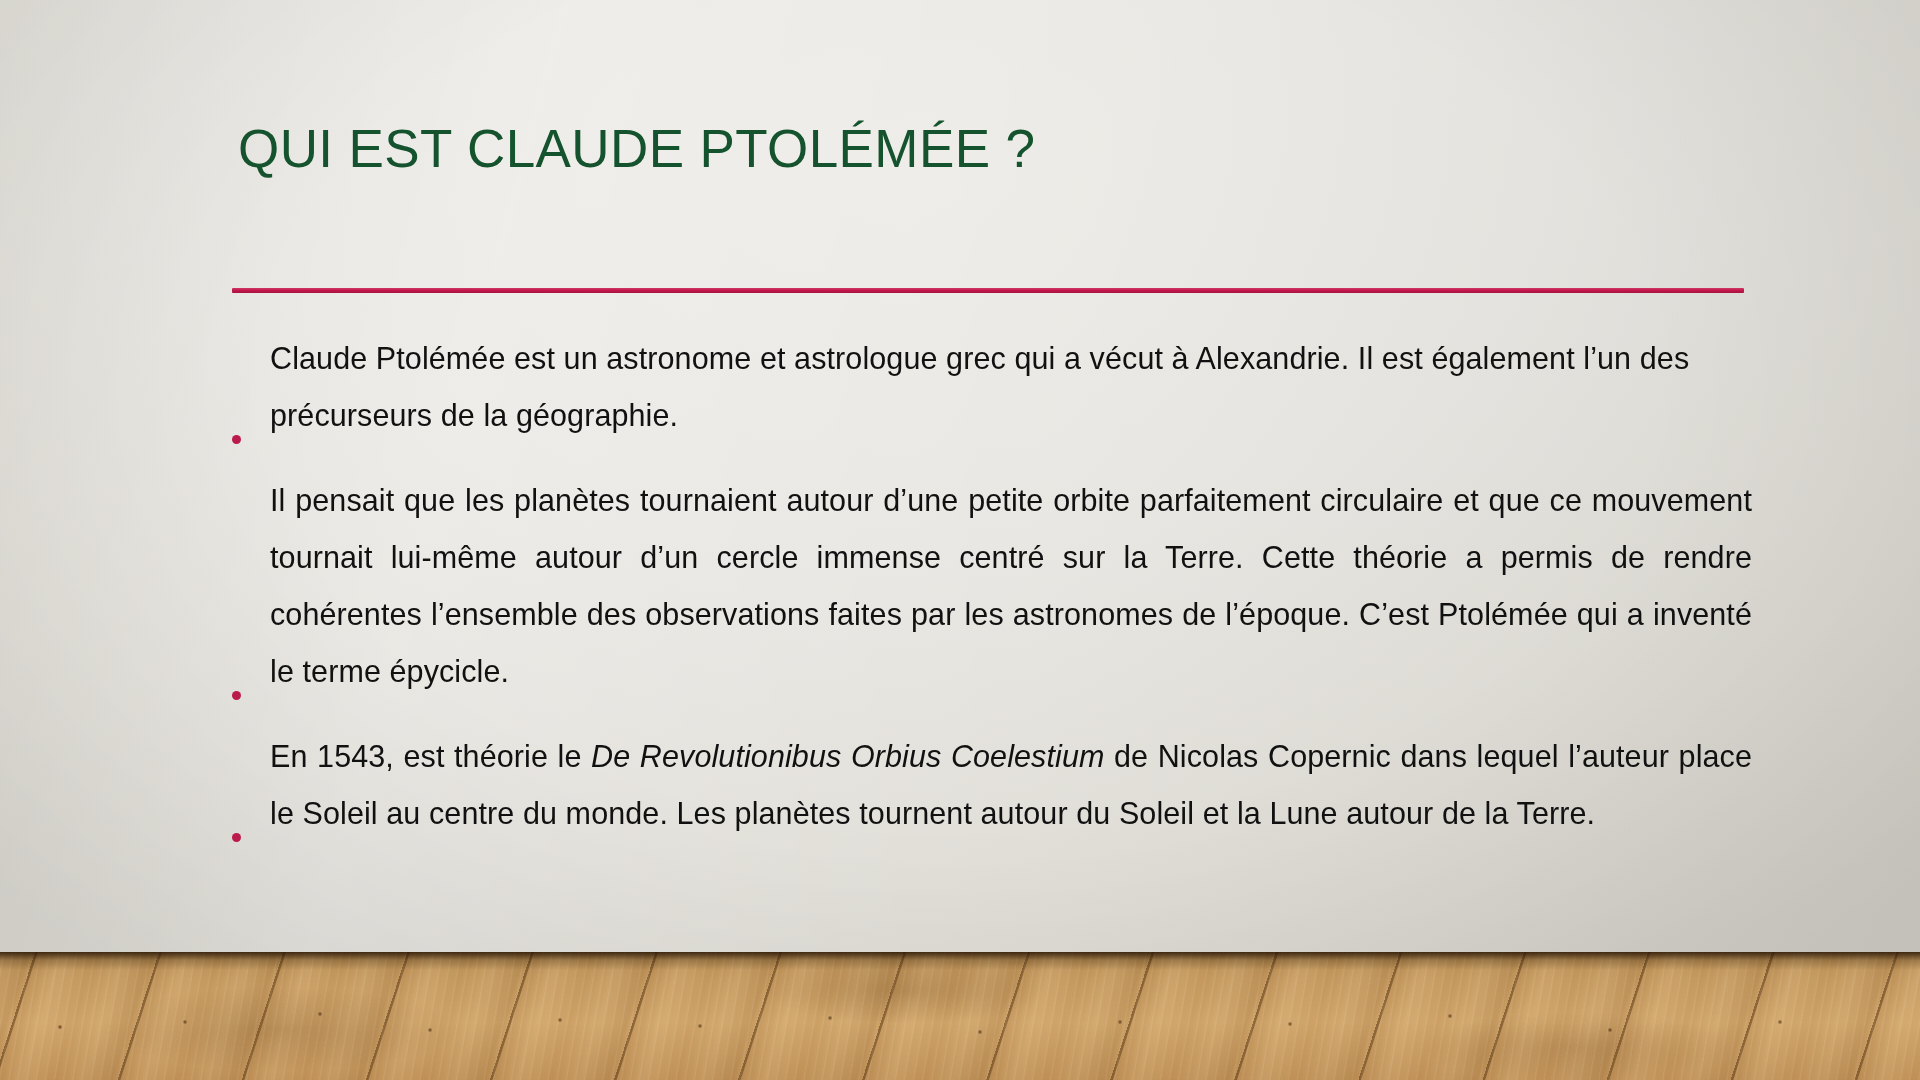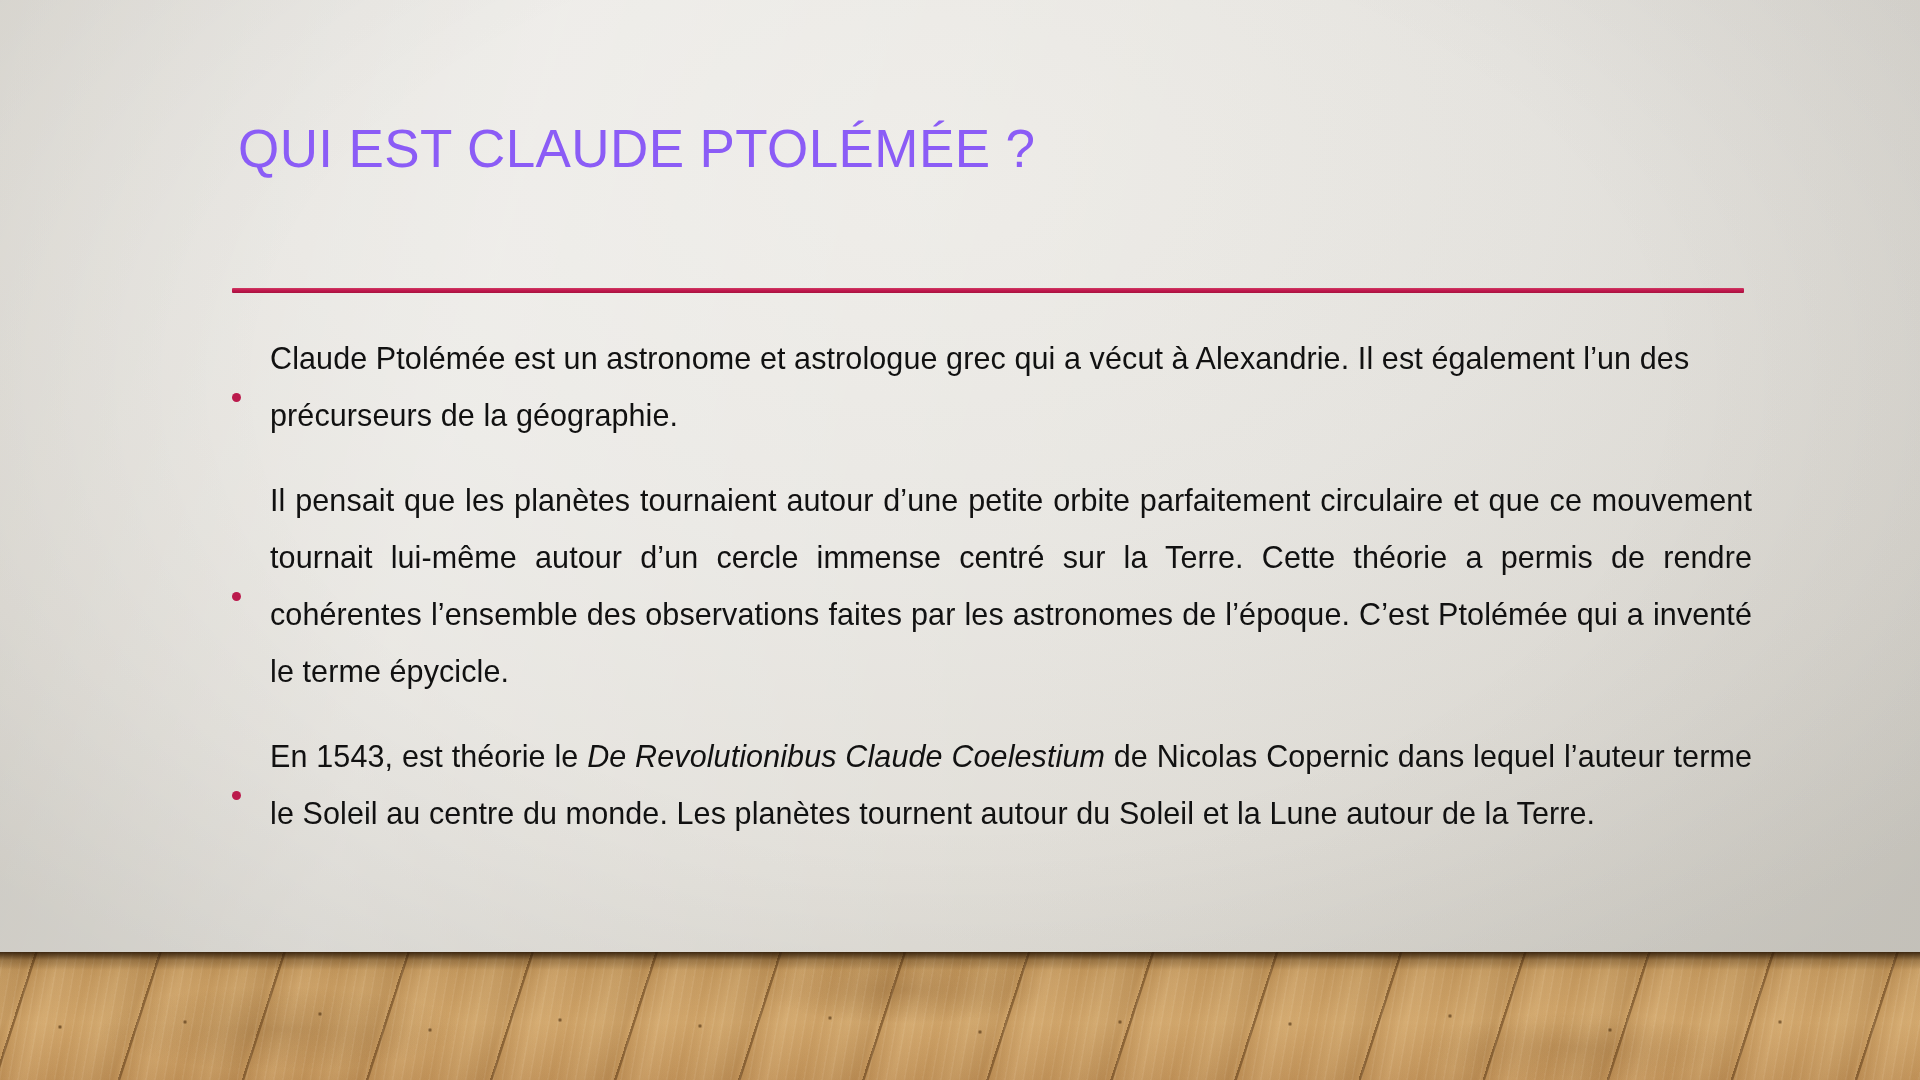--- a/index.html
+++ b/index.html
@@ -128,21 +128,21 @@
 
   .slide-title {
     position: absolute;
     left: 238px;
     top: 118px;
     width: 1500px;
     font-family: "Liberation Sans", sans-serif;
     font-size: 53px;
     font-weight: 400;
     letter-spacing: 0.4px;
-    color: #8b5cf6;
+    color: #14532d;
     white-space: nowrap;
   }
 
   .title-divider {
     position: absolute;
     left: 232px;
     top: 288px;
     width: 1512px;
     height: 5px;
     background: linear-gradient(180deg, #d03a63 0%, #c2184e 45%, #a8123f 100%);
@@ -151,21 +151,21 @@
 
   .body {
     position: absolute;
     left: 232px;
     top: 330px;
     width: 1520px;
   }
 
   .bullet-item {
     display: flex;
-    align-items: center;
+    align-items: flex-end;
     margin-bottom: 28px;
   }
 
   .bullet-dot {
     flex: 0 0 auto;
     width: 9px;
     height: 9px;
     border-radius: 50%;
     background: #bb1a4c;
     margin-top: 20px;
@@ -219,18 +219,18 @@
         <div class="bullet-text no-justify">Claude Ptolémée est un astronome et astrologue grec qui a vécut à Alexandrie. Il est également l’un des précurseurs de la géographie.</div>
       </div>
 
       <div class="bullet-item">
         <span class="bullet-dot"></span>
         <div class="bullet-text">Il pensait que les planètes tournaient autour d’une petite orbite parfaitement circulaire et que ce mouvement tournait lui-même autour d’un cercle immense centré sur la Terre. Cette théorie a permis de rendre cohérentes l’ensemble des observations faites par les astronomes de l’époque. C’est Ptolémée qui a inventé le terme épycicle.</div>
       </div>
 
       <div class="bullet-item">
         <span class="bullet-dot"></span>
-        <div class="bullet-text"><span>En 1543, est théorie le </span><i>De Revolutionibus Claude Coelestium</i><span> de Nicolas Copernic dans lequel l’auteur terme le Soleil au centre du monde. Les planètes tournent autour du Soleil et la Lune autour de la Terre.</span></div>
+        <div class="bullet-text"><span>En 1543, est théorie le </span><i>De Revolutionibus Orbius Coelestium</i><span> de Nicolas Copernic dans lequel l’auteur place le Soleil au centre du monde. Les planètes tournent autour du Soleil et la Lune autour de la Terre.</span></div>
       </div>
 
     </div>
   </div>
 </div>
 
 </body></html>

